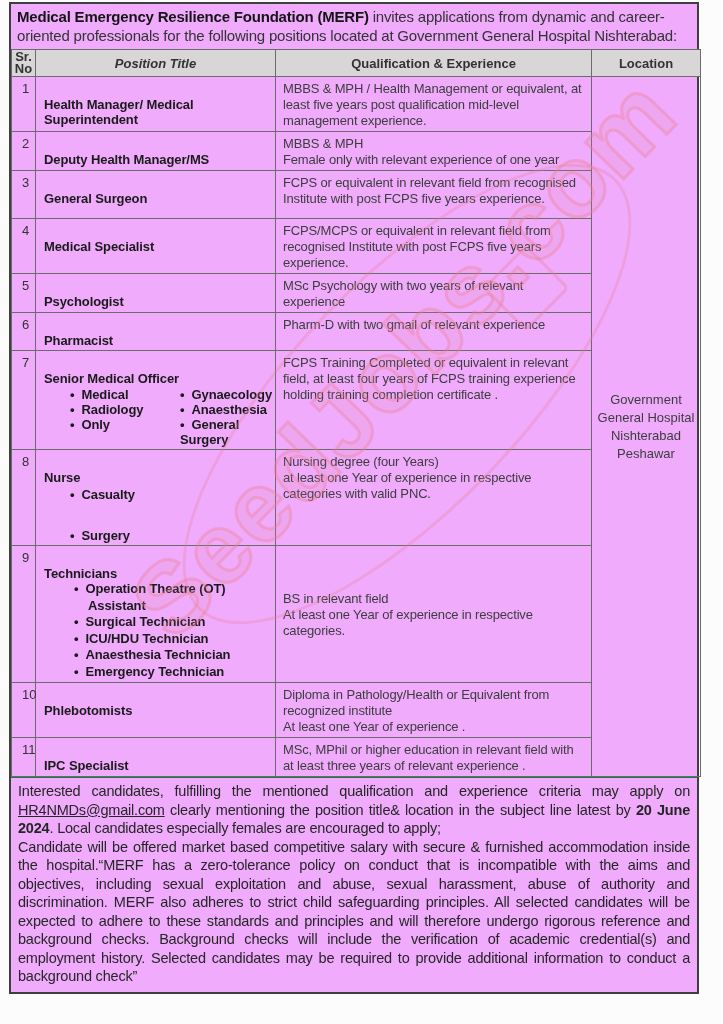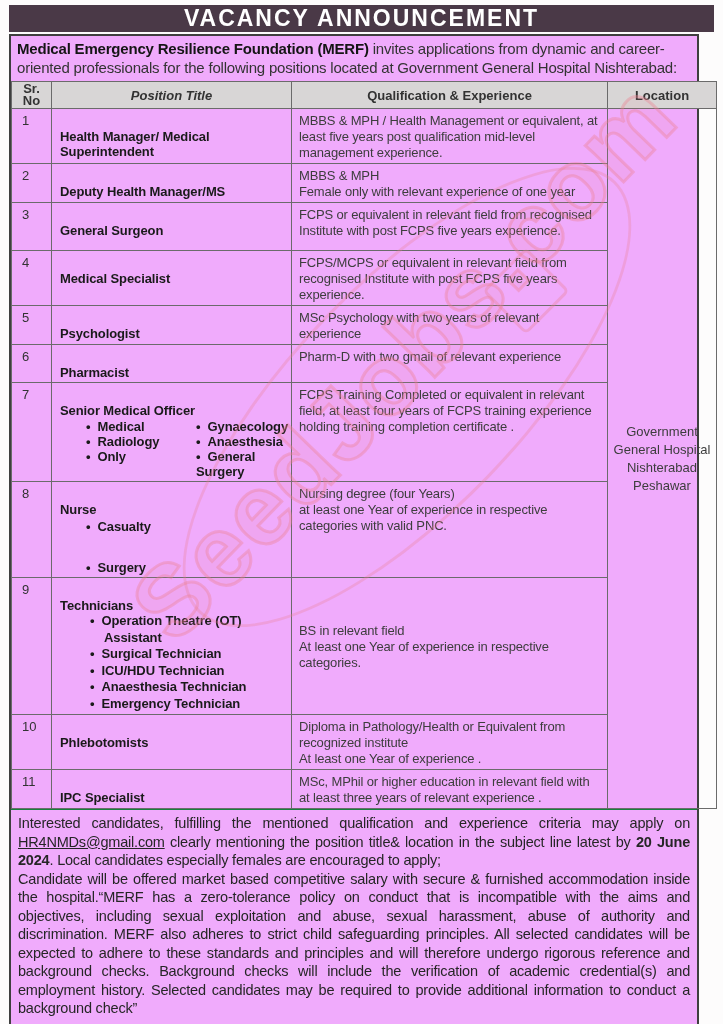--- a/index.html
+++ b/index.html
@@ -45,21 +45,21 @@
 
   
   table { width:100%; border-collapse:collapse; table-layout:fixed; }
   th, td { border:1px solid #6b6b6b; vertical-align:top; }
   thead th {
     background: var(--table-header-bg, #d8d6d6);
     font-size:13px; color:#333;
     height:27px; vertical-align:middle;
     font-weight:700;
   }
-  th.h-sr { width:40px; white-space:pre-line; line-height:12px; }
+  th.h-sr { width:24px; white-space:pre-line; line-height:12px; }
   th.h-pos { width:240px;font-style:italic; }
   th.h-qual { width:316px; }
   th.h-loc { width:109px; }
 
   td.c-sr { font-size:13px; color:#333; padding:4px 0 0 10px; }
   td.c-pos { font-size:13px; font-weight:700; color:#1a1a1a; padding:20px 4px 2px 8px; letter-spacing:-0.1px; }
   td.c-qual { font-size:13px; color:#3d3d3d; padding:4px 6px 2px 7px; white-space:pre-line; letter-spacing:-0.15px; line-height:16px; }
   td.vmid { vertical-align:middle; }
   td.c-loc {
     font-size:13px; color:#3d3d3d;
@@ -126,21 +126,20 @@
     border:3px solid rgba(236,130,145,0.35);
     transform:rotate(45deg);
     border-radius:6px;
   }
 </style>
 </head>
 <body>
 
 <div class="doc">
 
-  <div class="title-bar">VACANCY ANNOUNCEMENT</div>
 
   <div class="outer">
 
     <div class="intro"><b>Medical Emergency Resilience Foundation (MERF)</b><span> invites applications from dynamic and career-oriented professionals for the following positions located at Government General Hospital Nishterabad:</span></div>
 
     <table>
       <thead>
         <tr>
           <th class="h-sr">Sr.
 No</th>

